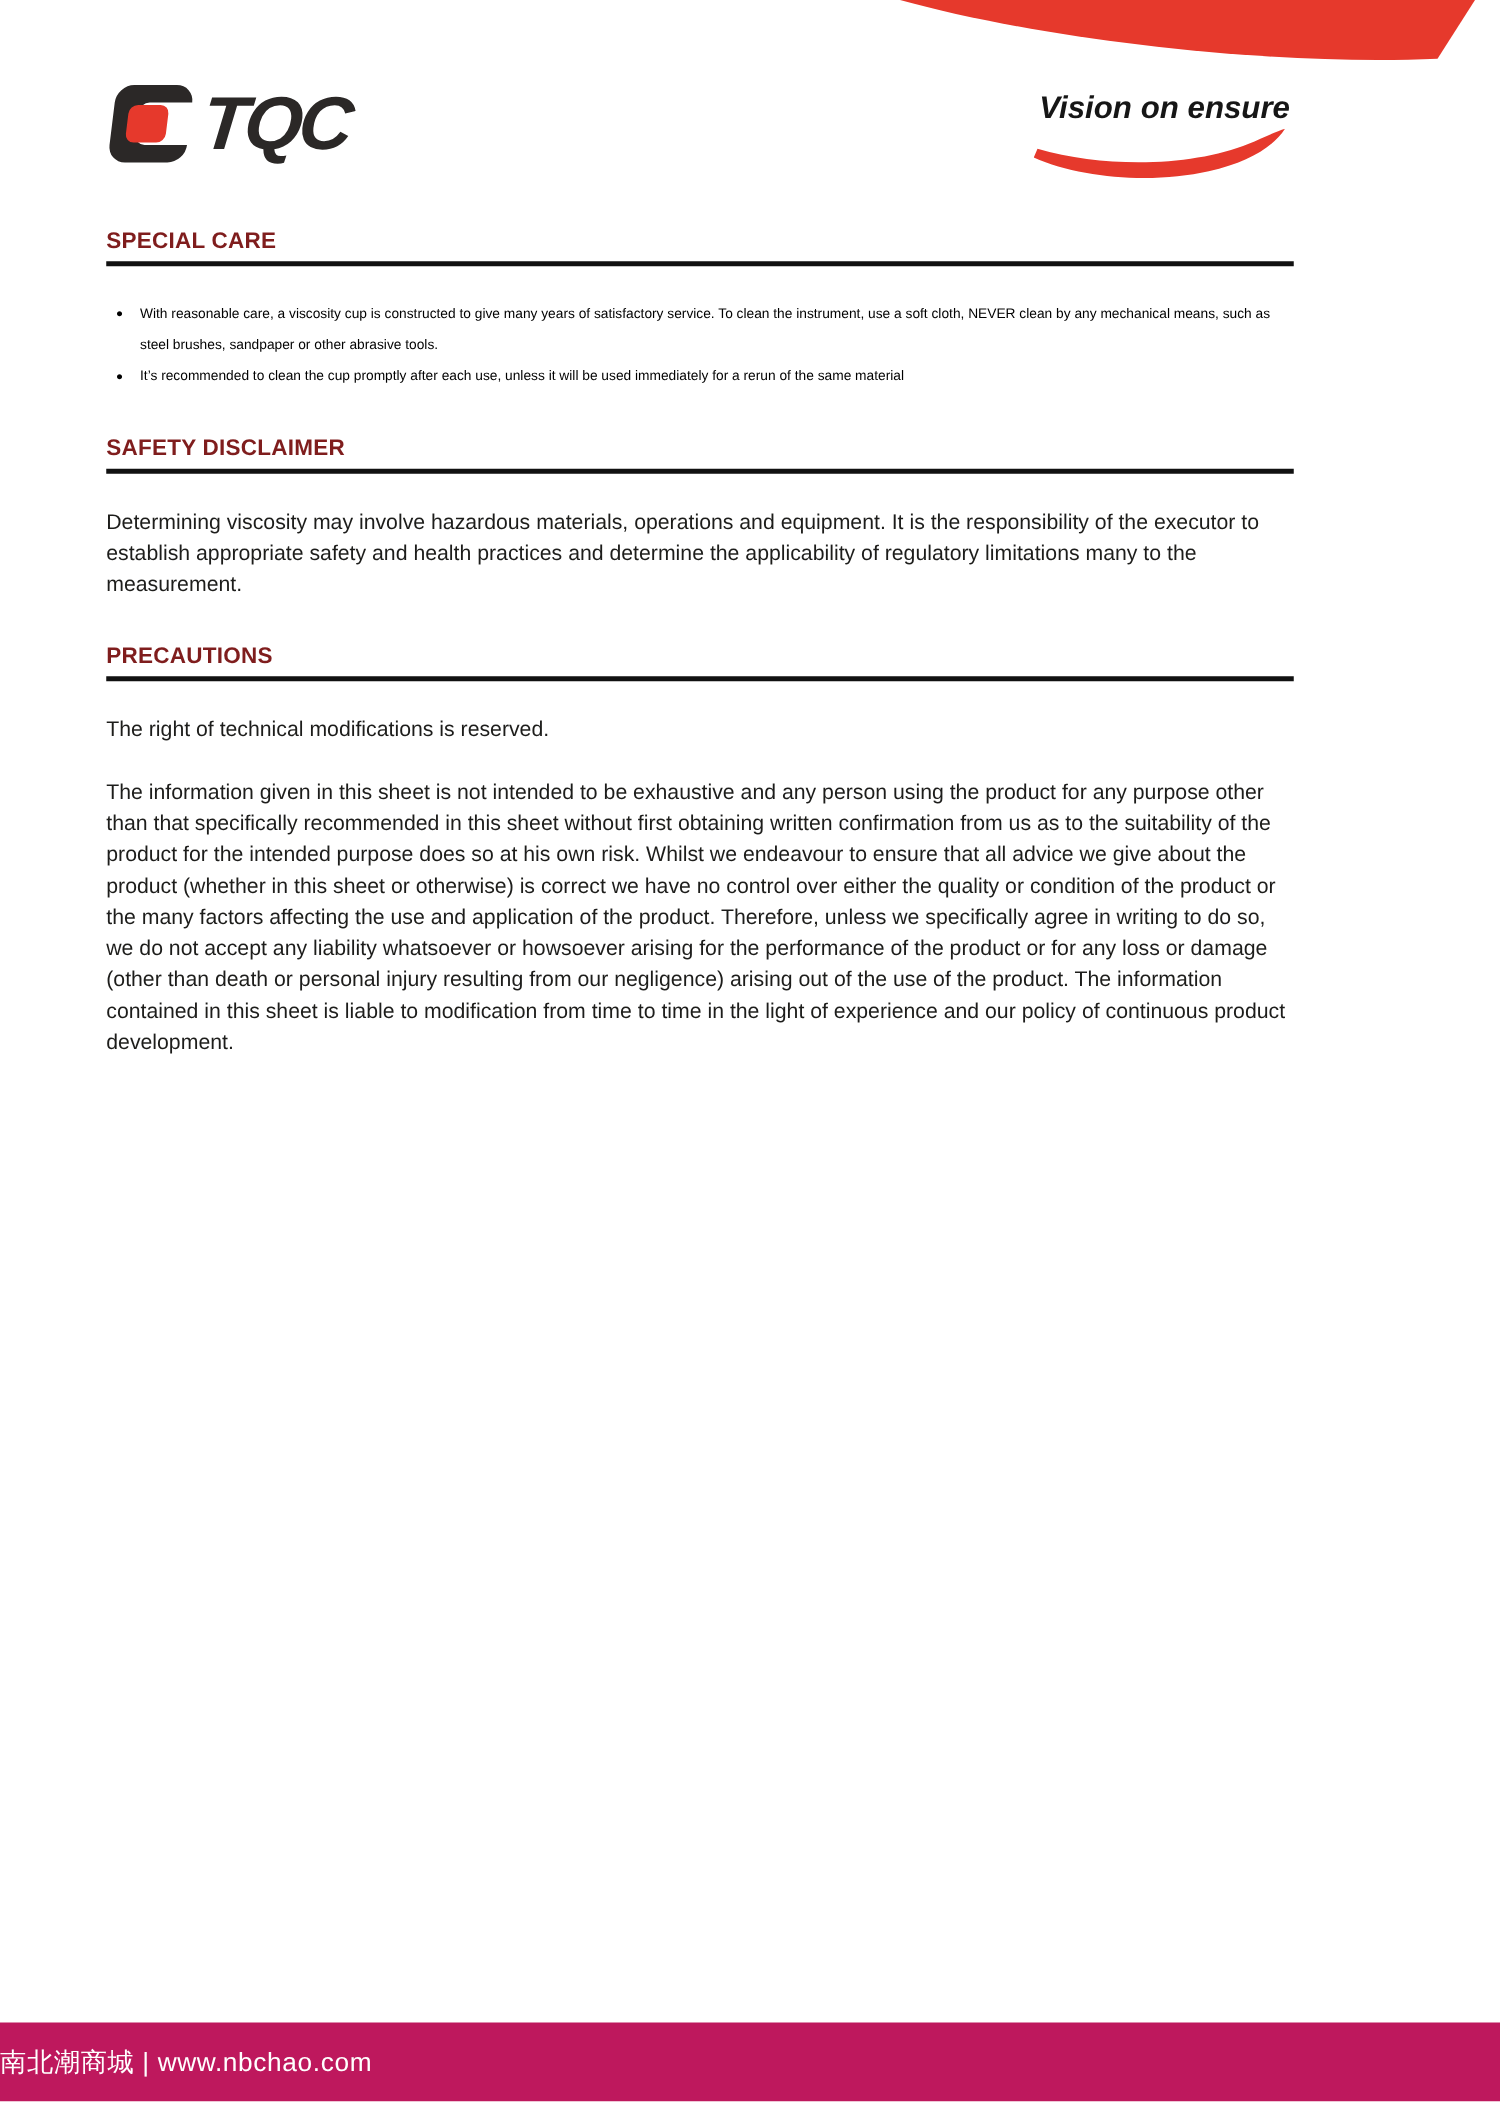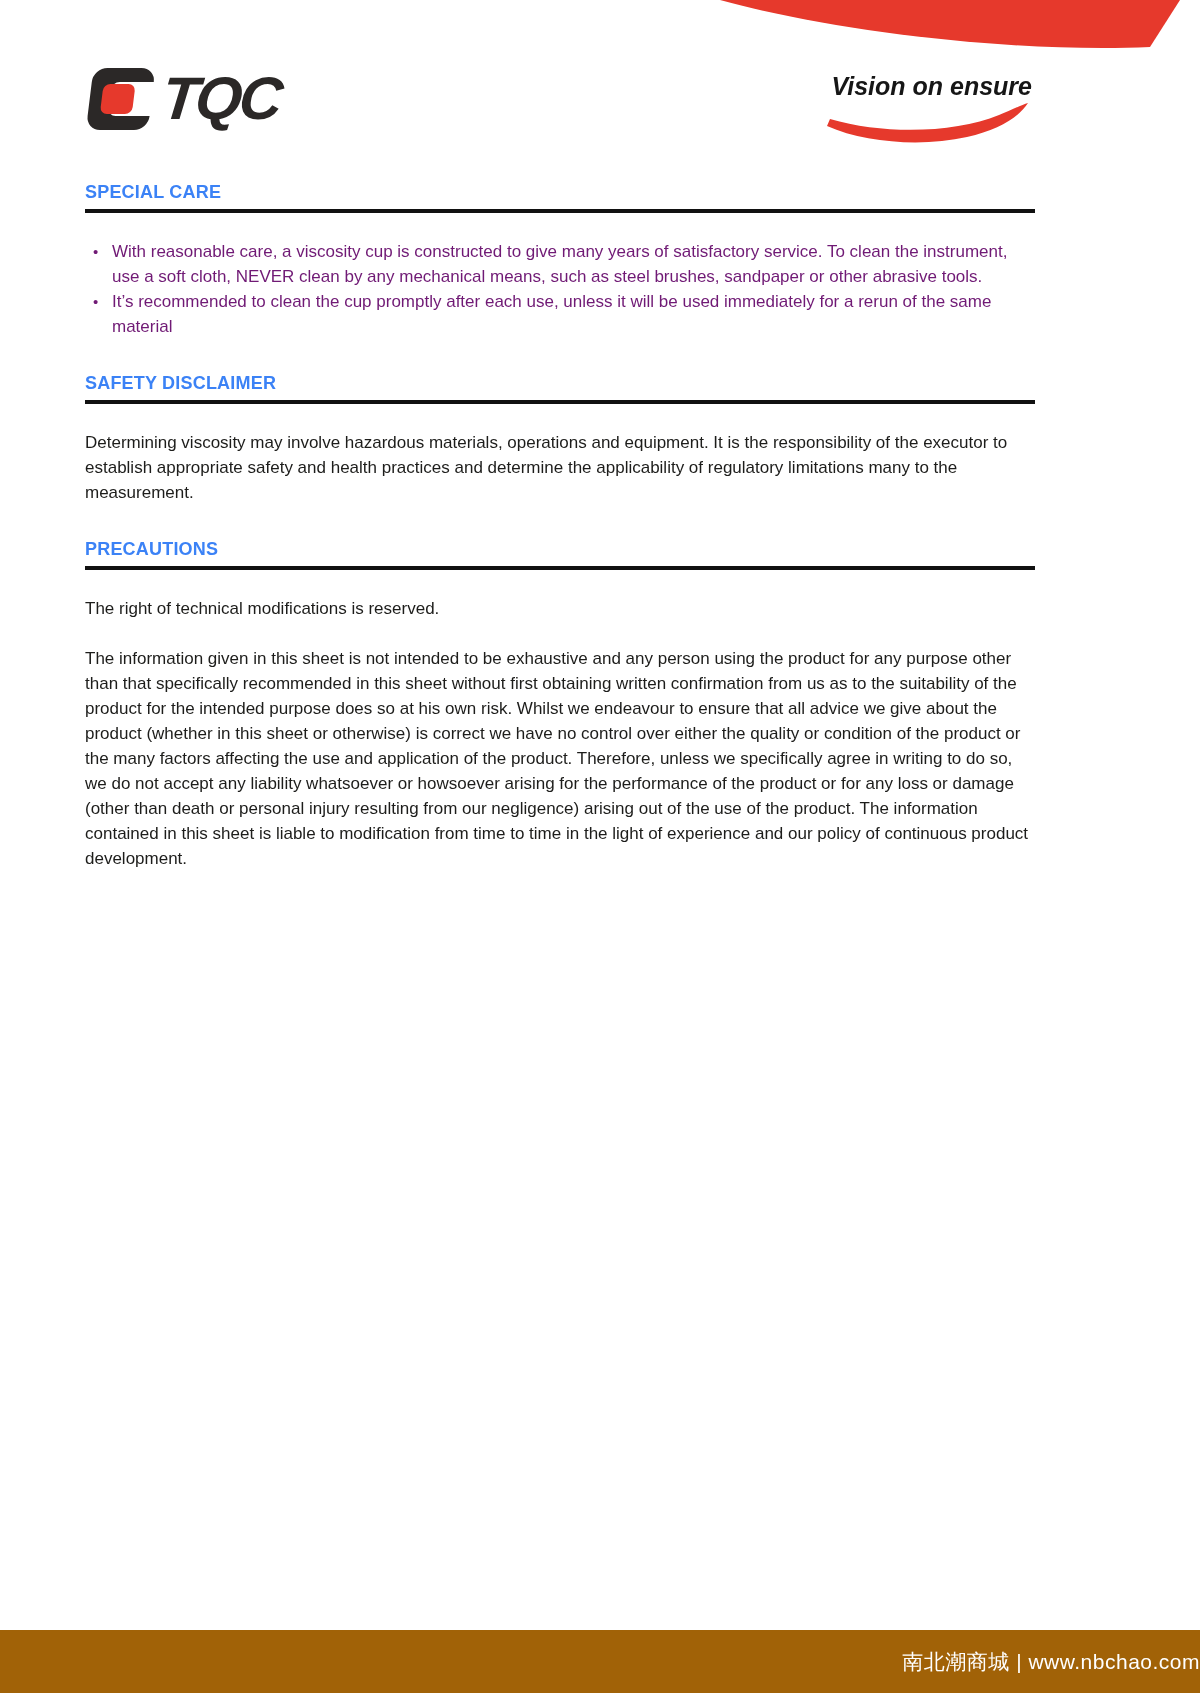--- a/index.html
+++ b/index.html
@@ -73,21 +73,21 @@
   .content {
     position: absolute;
     top: 182px;
     left: 85px;
     width: 950px;
   }
   .section { margin-bottom: 34px; }
   .section-heading {
     font-size: 18px;
     font-weight: bold;
-    color: #3b82f6;
+    color: #7f1d1d;
     letter-spacing: 0.2px;
     margin: 0 0 6px 0;
   }
   .section-rule {
     height: 4px;
     background: #111111;
     margin-bottom: 26px;
   }
   .body-text {
     font-size: 17px;
@@ -96,43 +96,43 @@
     margin: 0 0 25px 0;
   }
   ul.bullets {
     list-style: none;
     margin: 0;
     padding: 0;
   }
   ul.bullets li {
     position: relative;
     padding-left: 27px;
-    font-size: 17px;
+    font-size: 11px;
     line-height: 25px;
-    color: #701a75;
+    color: #000000;
   }
   ul.bullets li::before {
     content: "\2022";
     position: absolute;
     left: 8px;
     top: 0;
     font-size: 15px;
   }
 
   
   .footer-bar {
     position: absolute;
     left: 0;
-    bottom: 4px;
+    bottom: 16px;
     width: 100%;
     height: 63px;
-    background: #a16207;
+    background: #be185d;
     display: flex;
     align-items: center;
-    justify-content: flex-end;
+    justify-content: flex-start;
   }
   .footer-text {
     color: #ffffff;
     font-size: 21px;
     letter-spacing: 0.5px;
   }
 </style>
 </head>
 <body>
 

